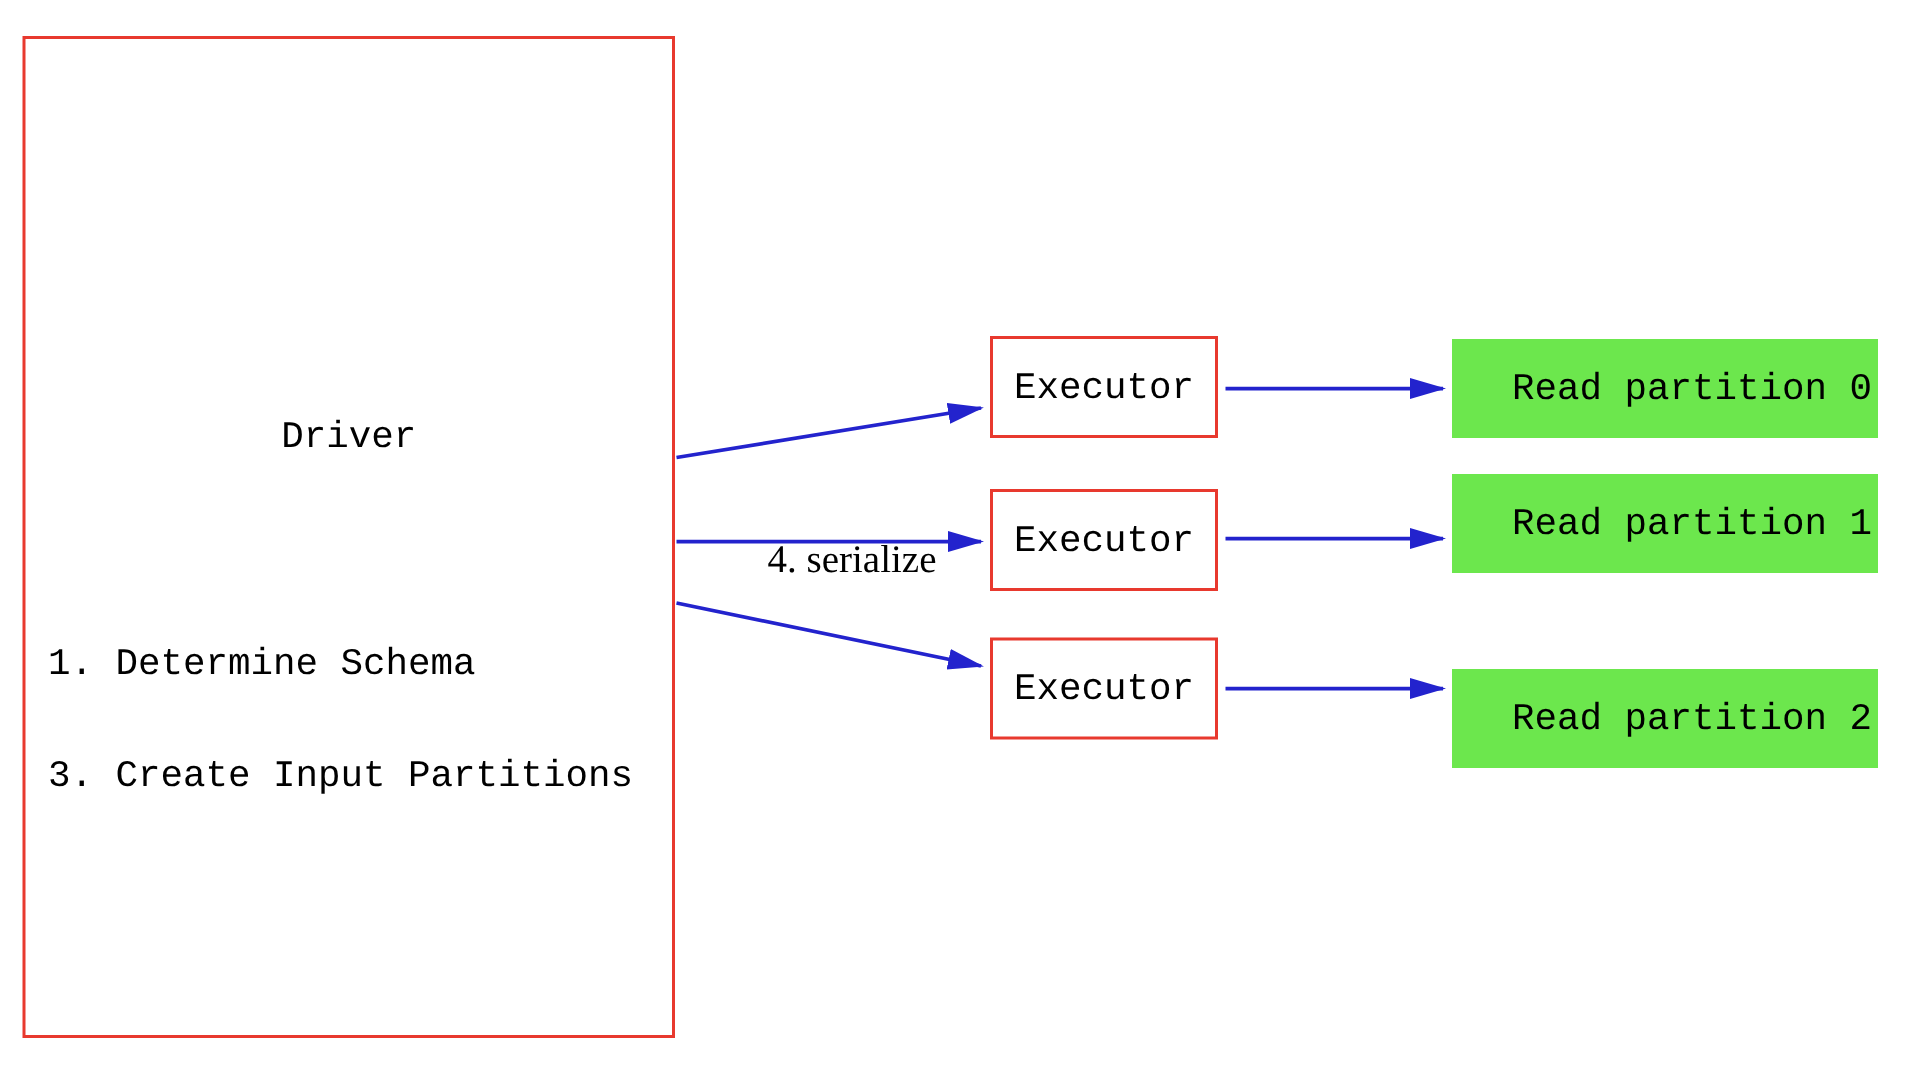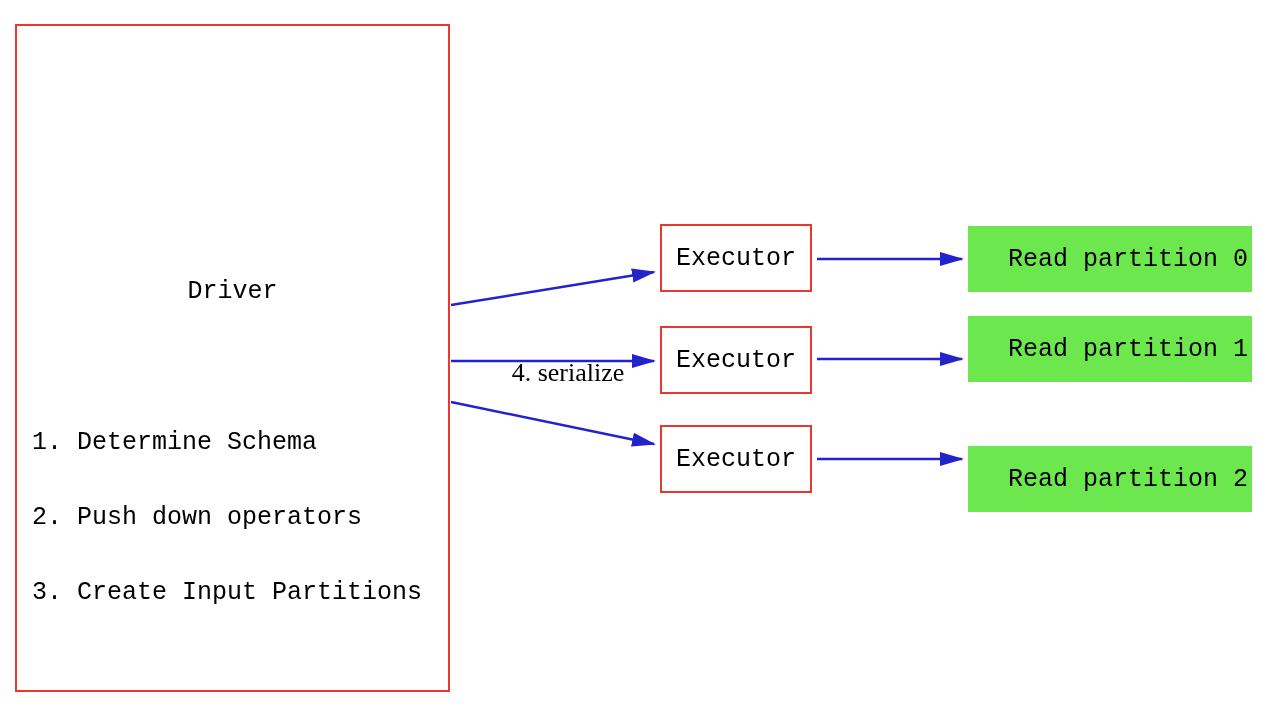--- a/index.html
+++ b/index.html
@@ -90,21 +90,20 @@
     <line class="arrow-line" x1="817" y1="359" x2="962" y2="359" marker-end="url(#arrowhead)"></line>
     <line class="arrow-line" x1="817" y1="459" x2="962" y2="459" marker-end="url(#arrowhead)"></line>
   </svg>
 
   <div class="driver-box"></div>
 
   <div class="driver-title">Driver</div>
 
   <div class="driver-steps">
     <div>1. Determine Schema</div>
-    <div>2. Push down operators</div>
     <div>3. Create Input Partitions</div>
   </div>
 
   <div class="node executor-box executor-0">
     <span>Executor</span>
   </div>
   <div class="node executor-box executor-1">
     <span>Executor</span>
   </div>
   <div class="node executor-box executor-2">

